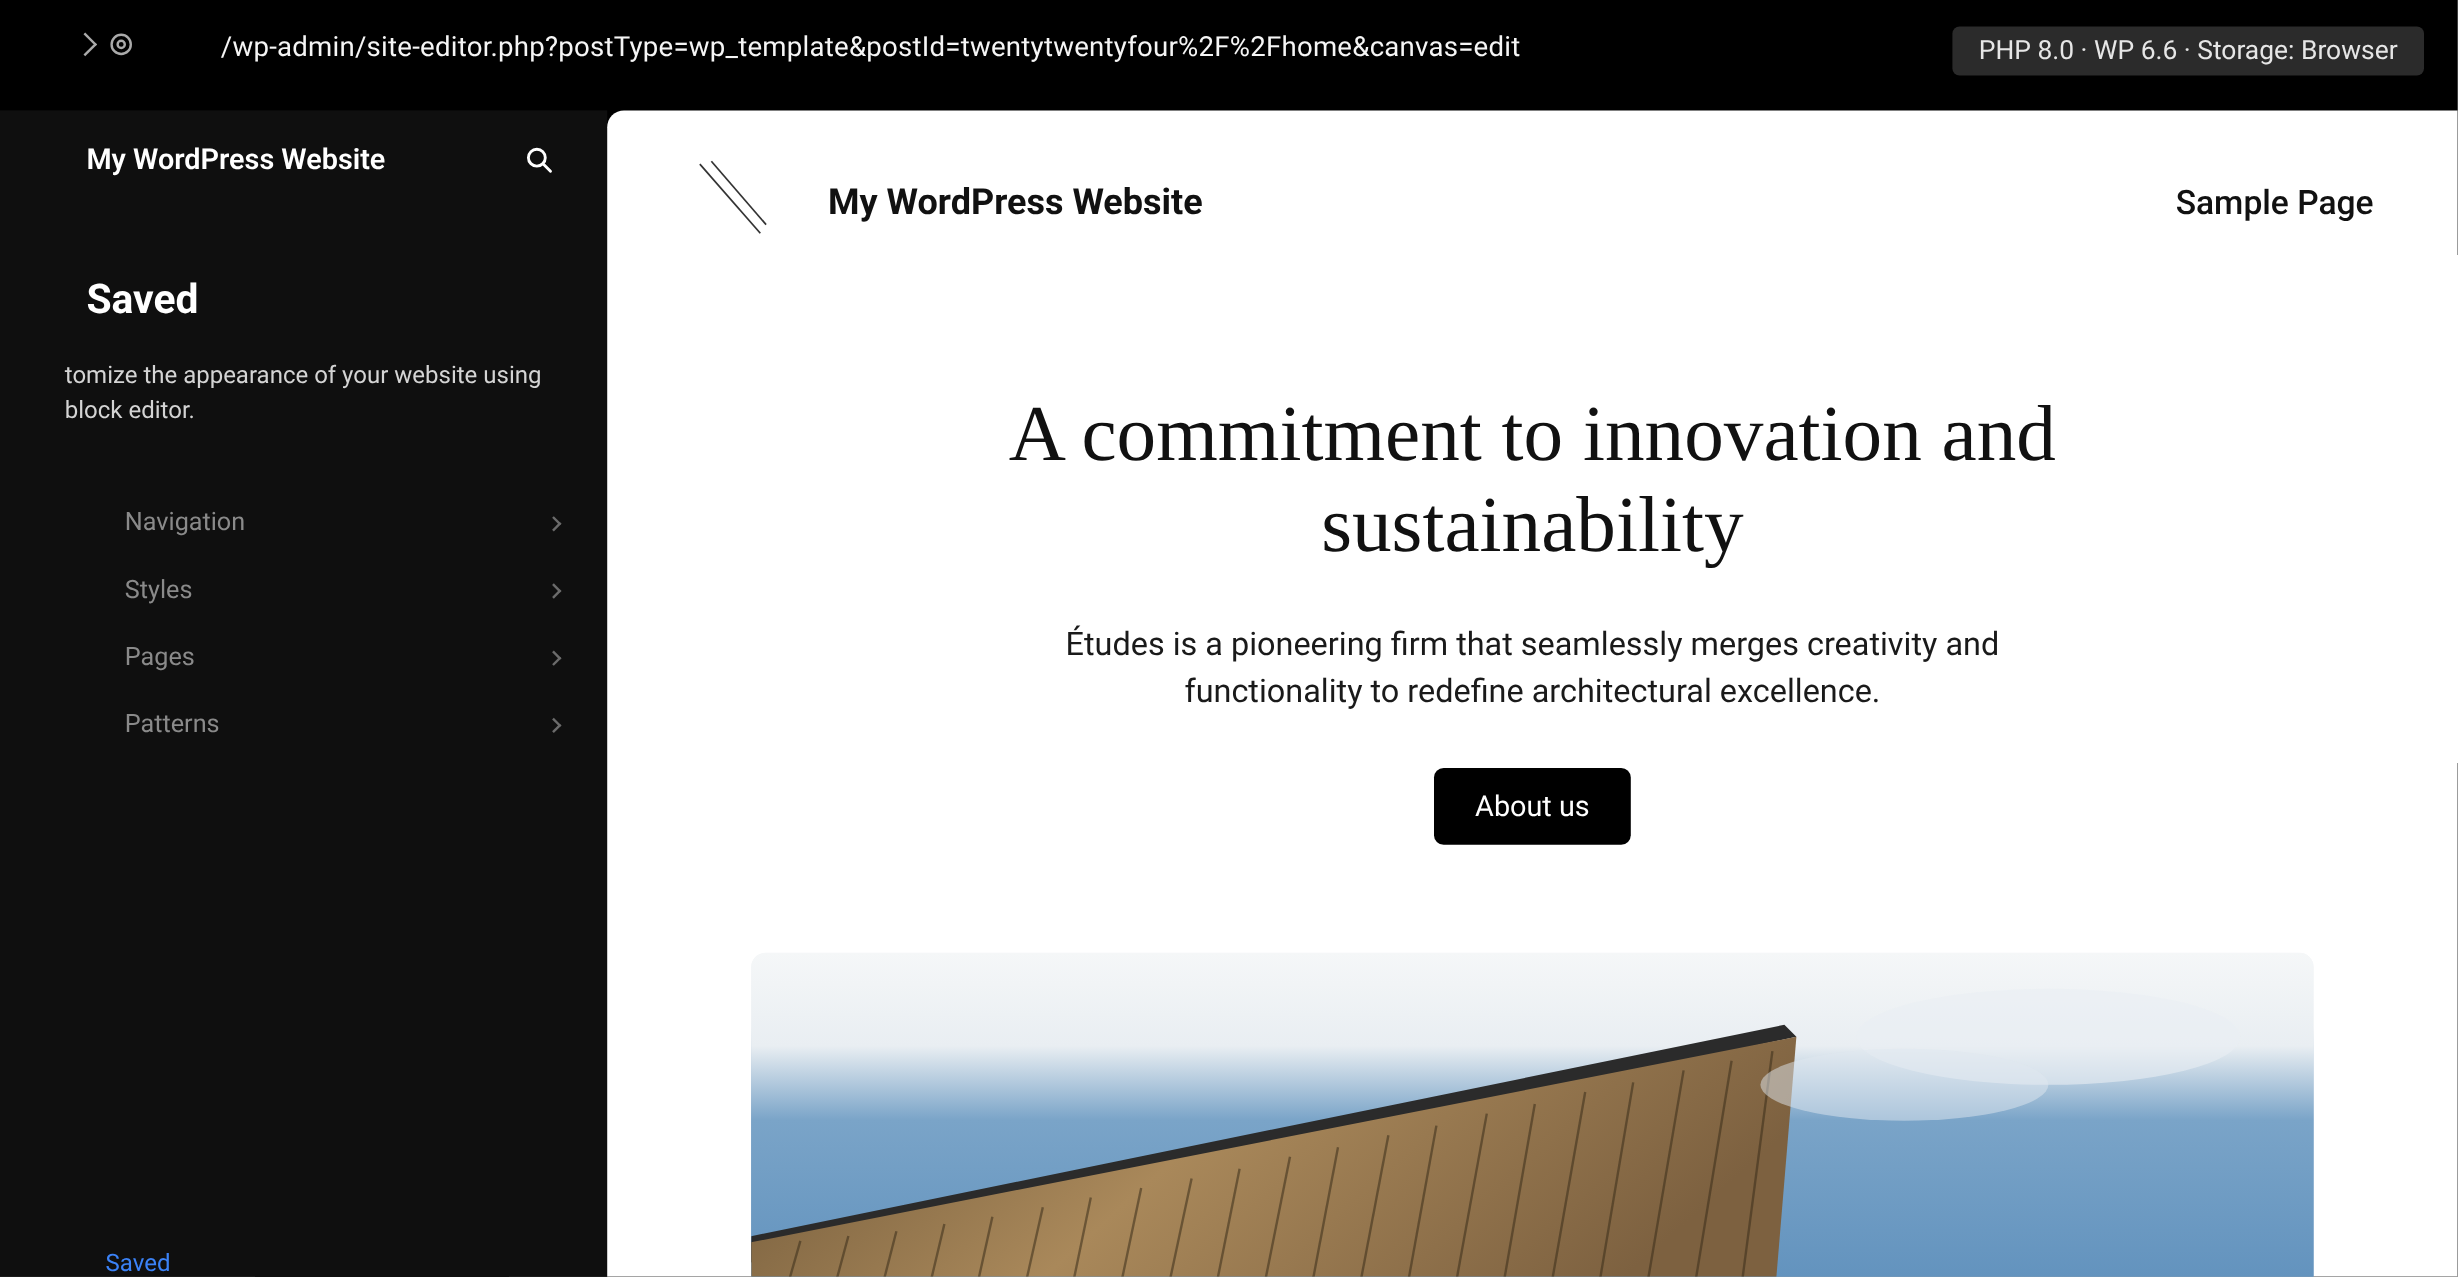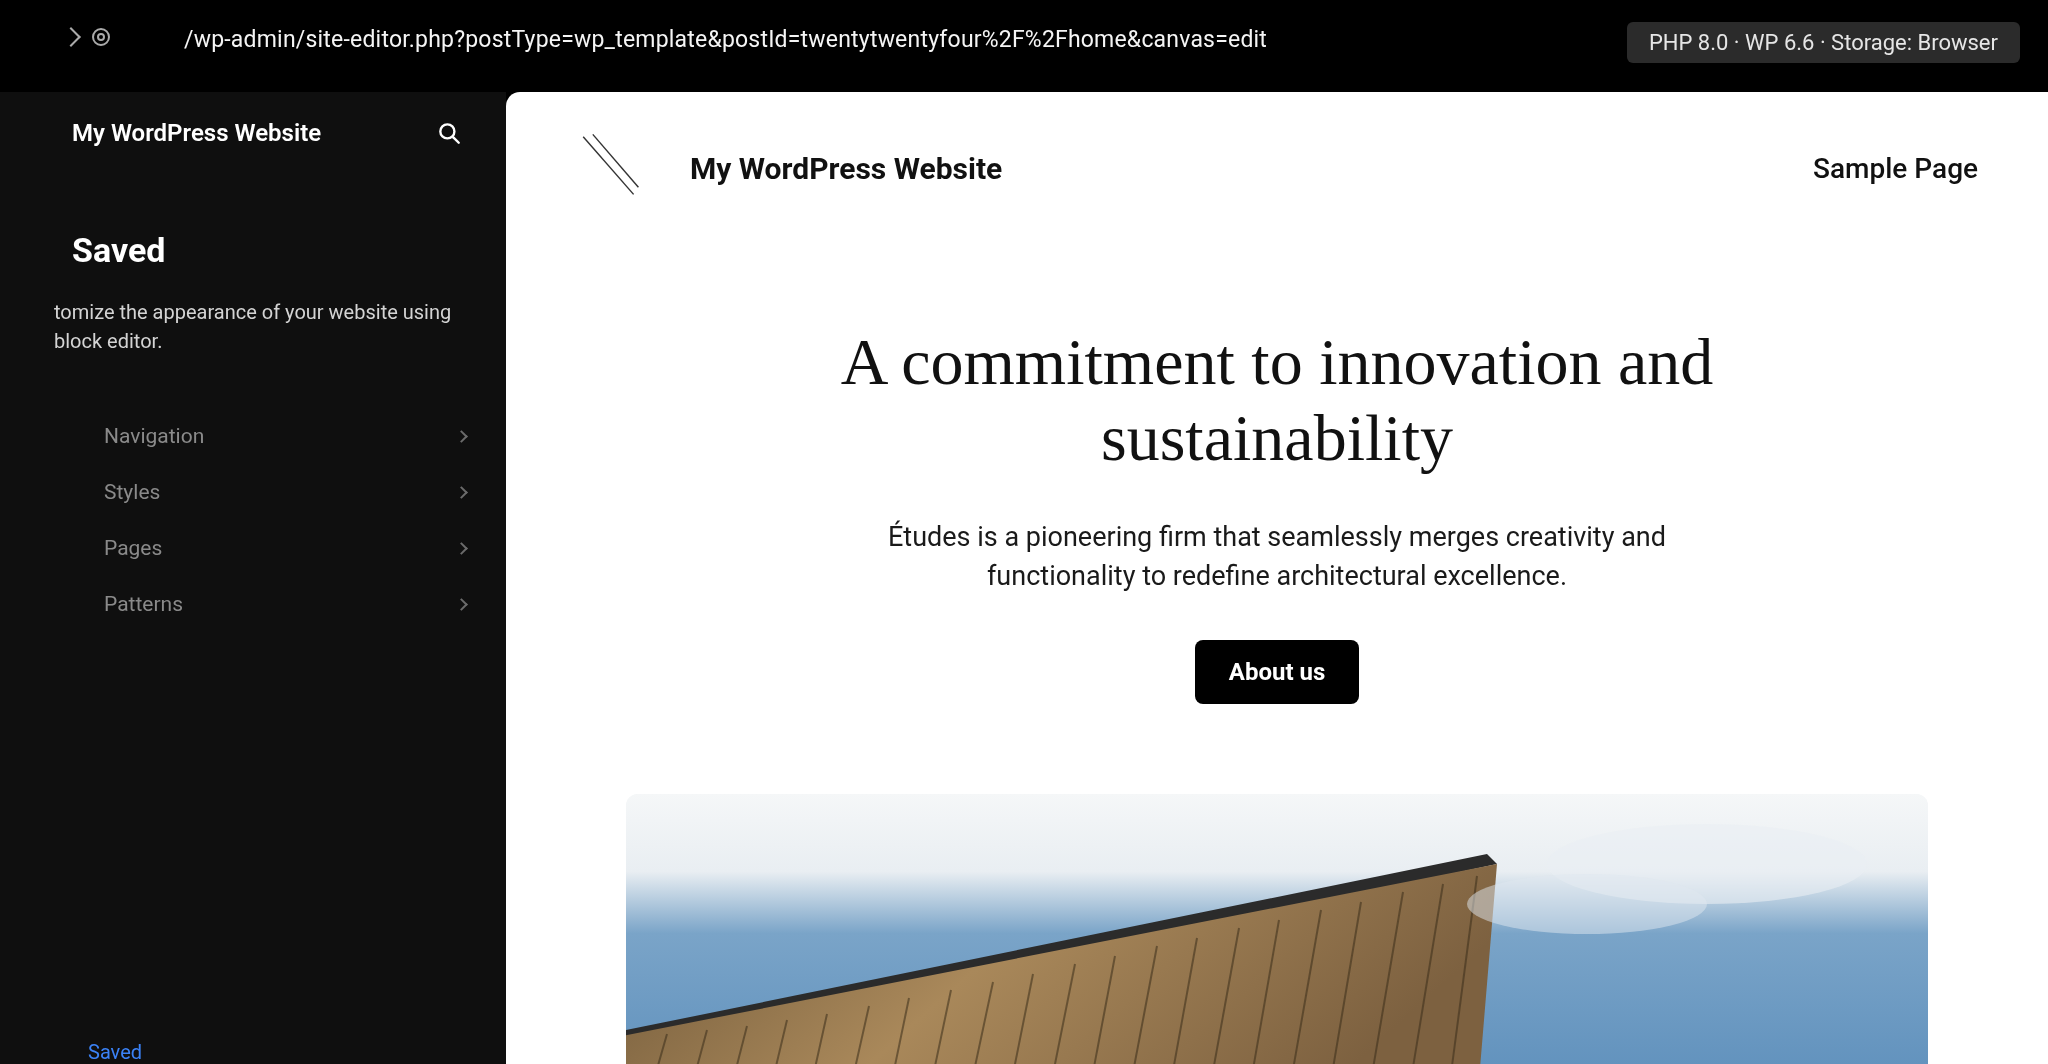--- a/index.html
+++ b/index.html
@@ -173,21 +173,21 @@
     line-height:1.45;
     color:#1a1a1a;
     margin: 0 auto 44px auto;
     max-width: 820px;
   }
   .hero-btn {
     display:inline-block;
     background:#000;
     color:#fff;
     font-size:24px;
-    font-weight:700;
+    font-weight:400;
     padding: 18px 34px;
     border-radius: 8px;
     cursor:pointer;
   }
 
   .hero-image {
     margin: 90px auto 0 auto;
     width: calc(100% - 100px);
     max-width: 1340px;
     height: 310px;

